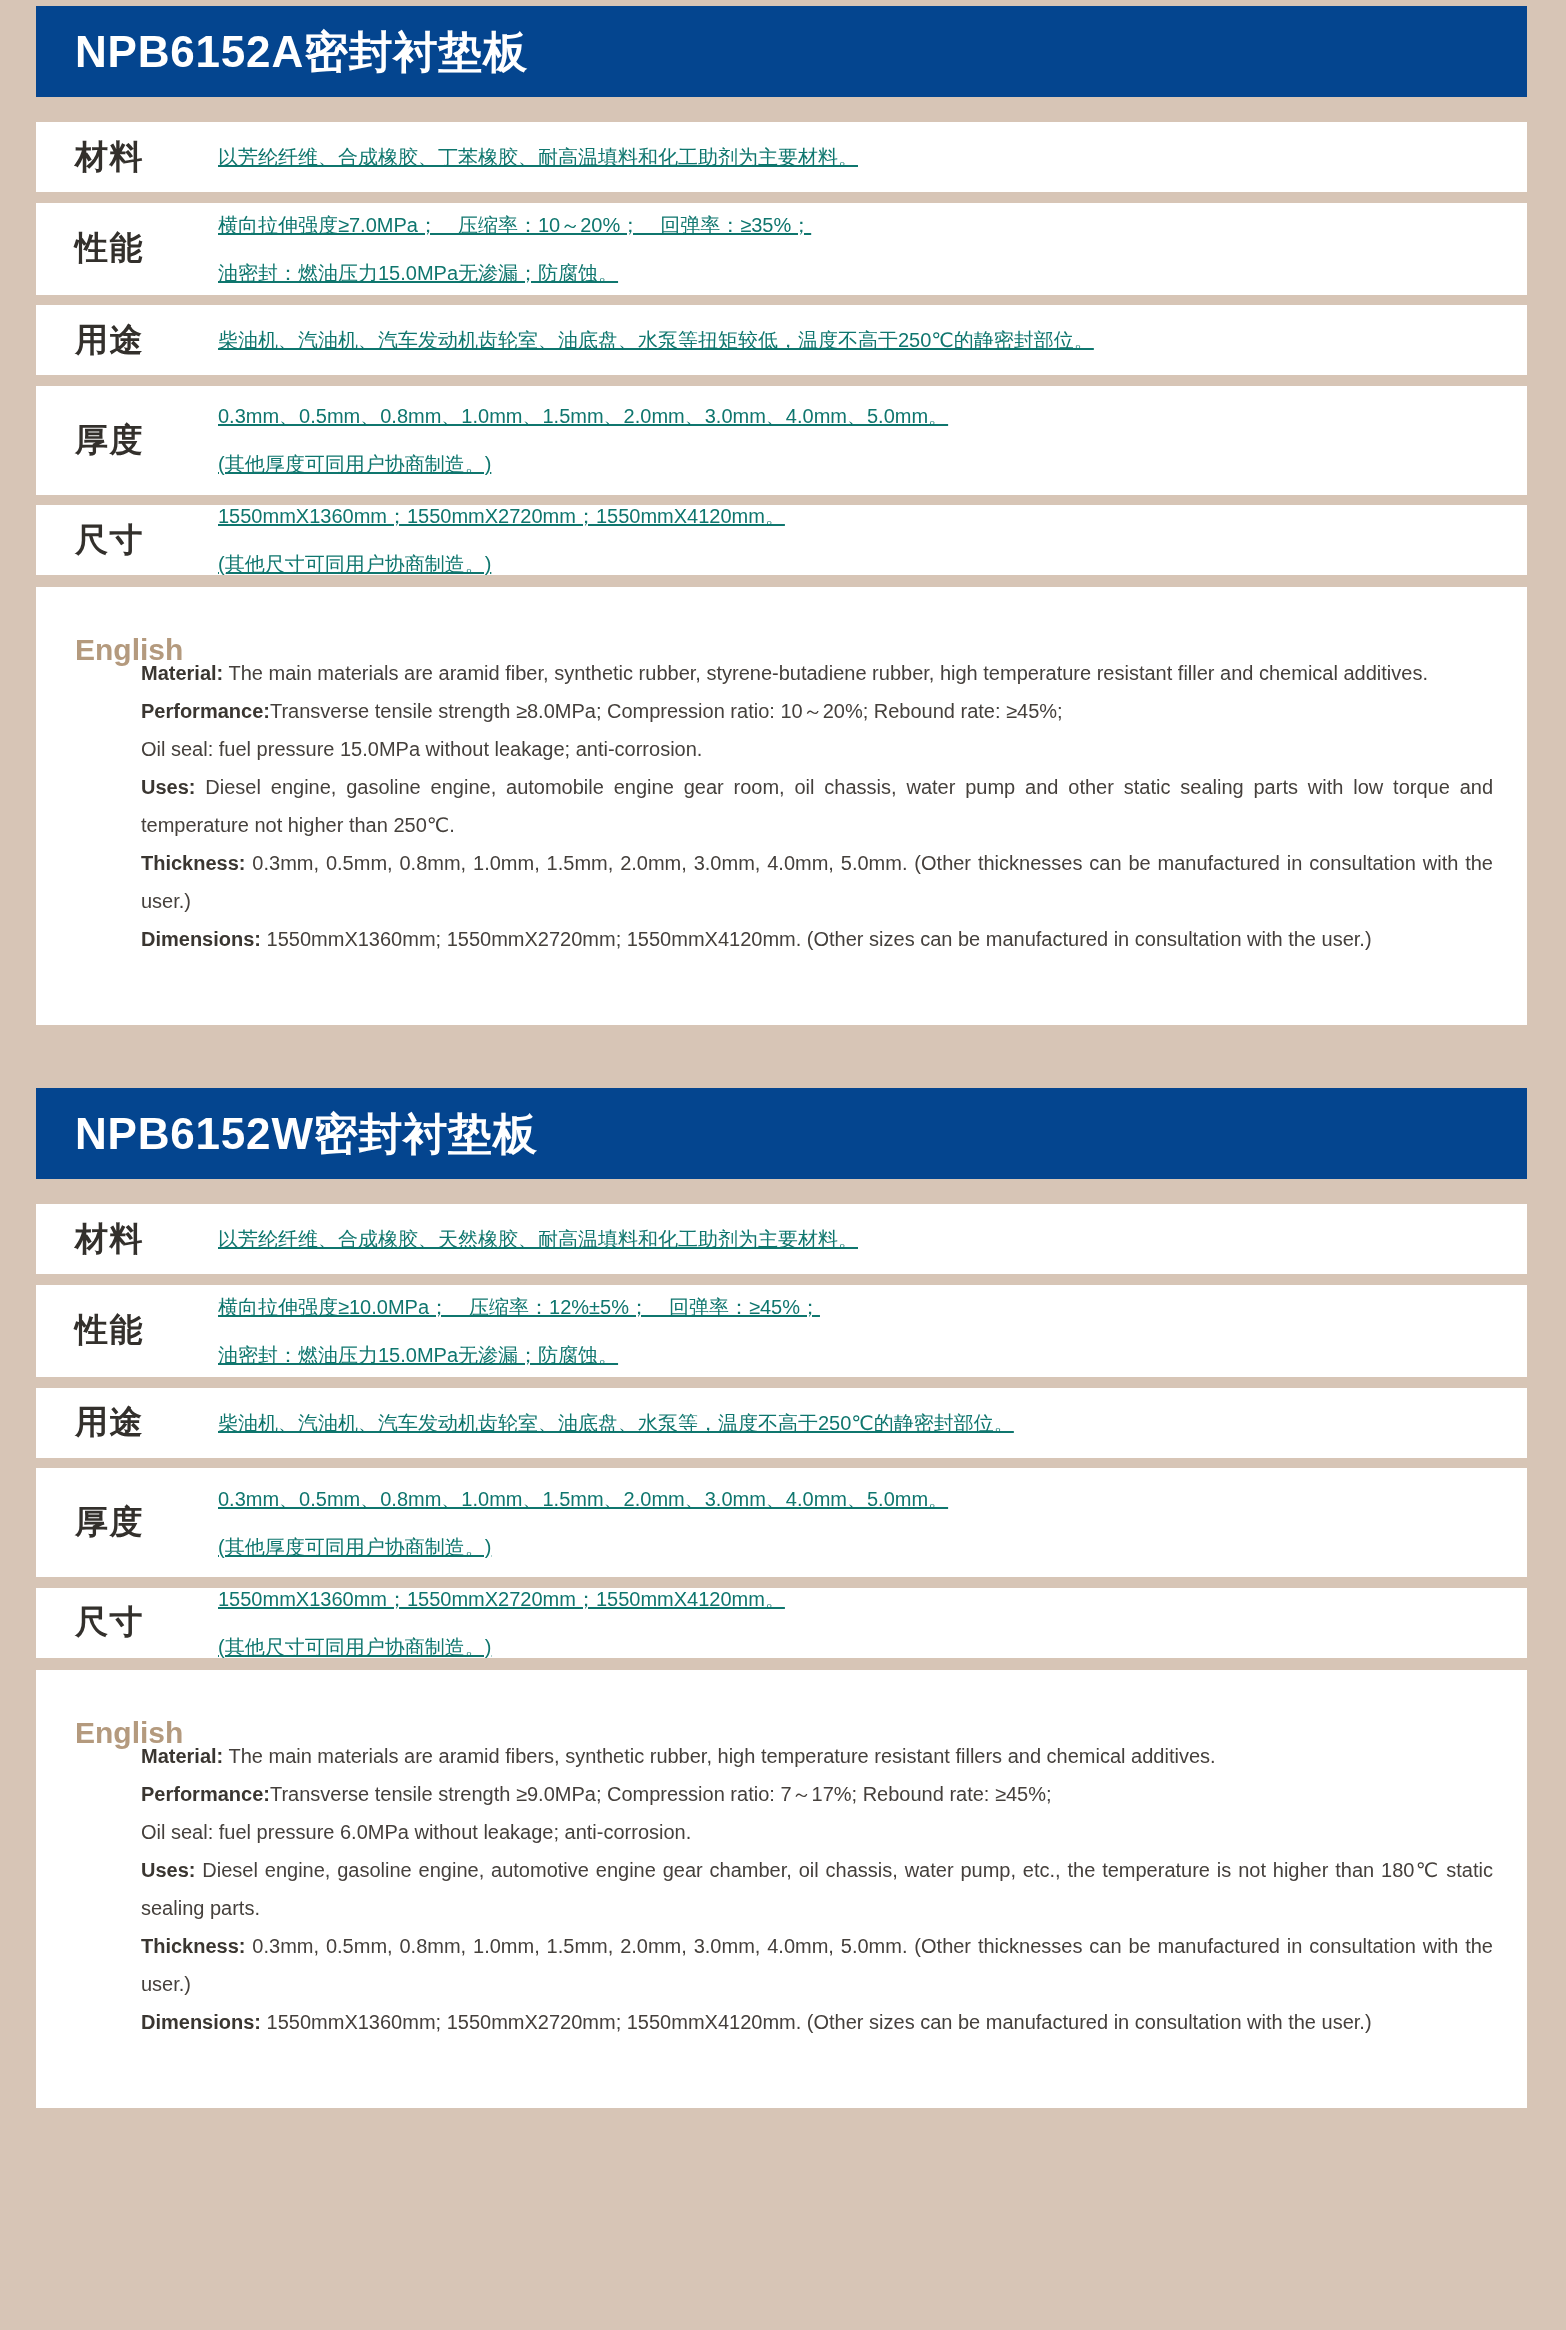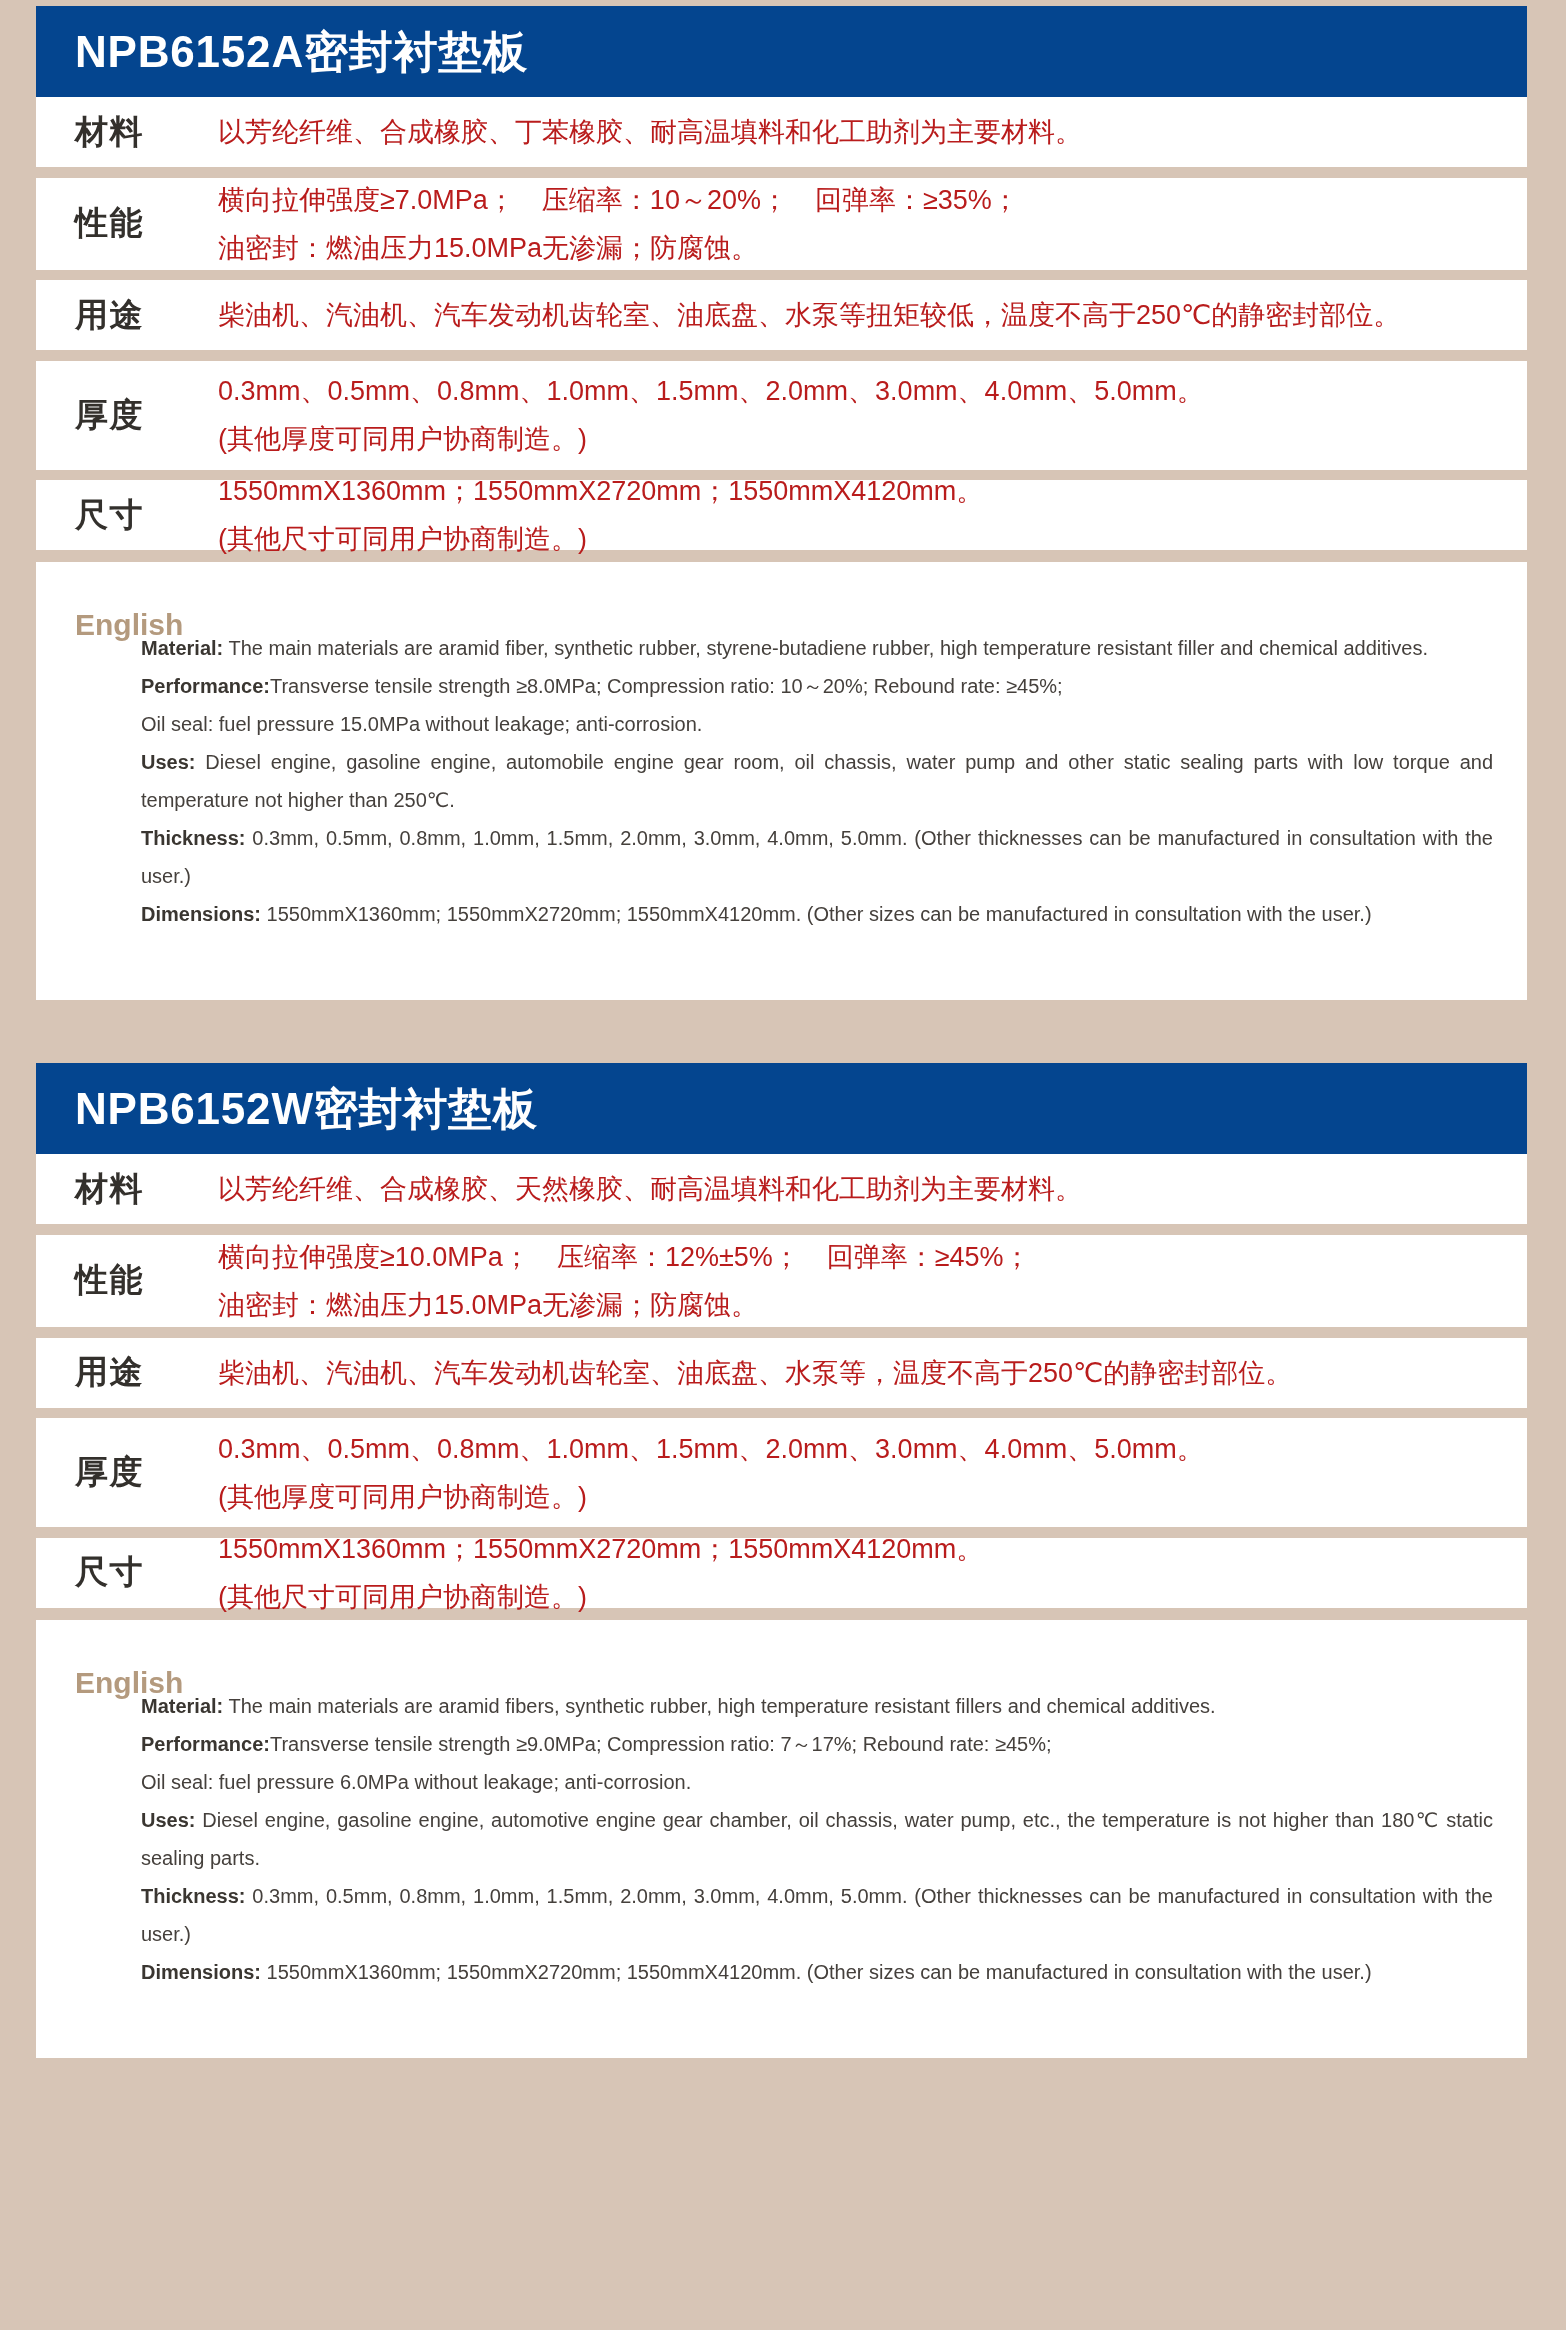--- a/index.html
+++ b/index.html
@@ -14,21 +14,21 @@
     padding:6px 39px 0 36px;
   }
   .card{margin-bottom:63px;}
   .card:last-child{margin-bottom:0;}
 
   .card-header{
     height:91px;
     background:#04458f;
     display:flex;align-items:center;
     padding-left:39px;
-    margin-bottom:0;
+    margin-bottom:25px;
   }
   .card-title{
     margin:0;
     color:#ffffff;
     font-size:44px;
     font-weight:bold;
     letter-spacing:0.8px;
     line-height:1;
   }
 
@@ -44,24 +44,25 @@
   .rh-c{height:109px;}
 
   .row-label{
     width:143px;flex:0 0 143px;
     font-size:33px;font-weight:bold;
     color:#33302c;
     letter-spacing:1.5px;
   }
   .row-content{flex:1;}
   .cline{
-    font-size:27px;
+    font-size:20px;
     line-height:48px;
-    color:#b91c1c;
+    color:#0f766e;
     white-space:nowrap;
+    text-decoration:underline;
   }
 
   .english-block{
     position:relative;
     box-sizing:border-box;
     background:#ffffff;
     height:438px;
     padding:26px 34px 26px 105px;
     display:flex;flex-direction:column;justify-content:center;
     margin-bottom:0;

